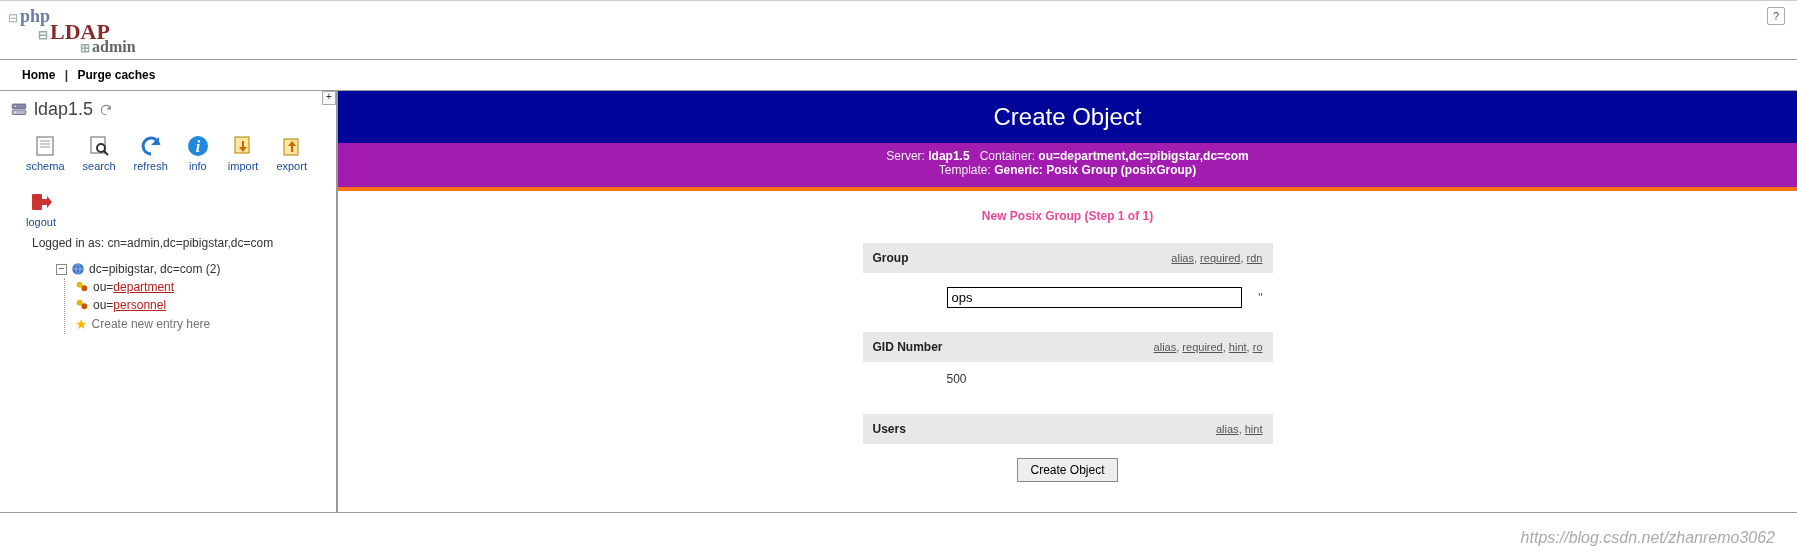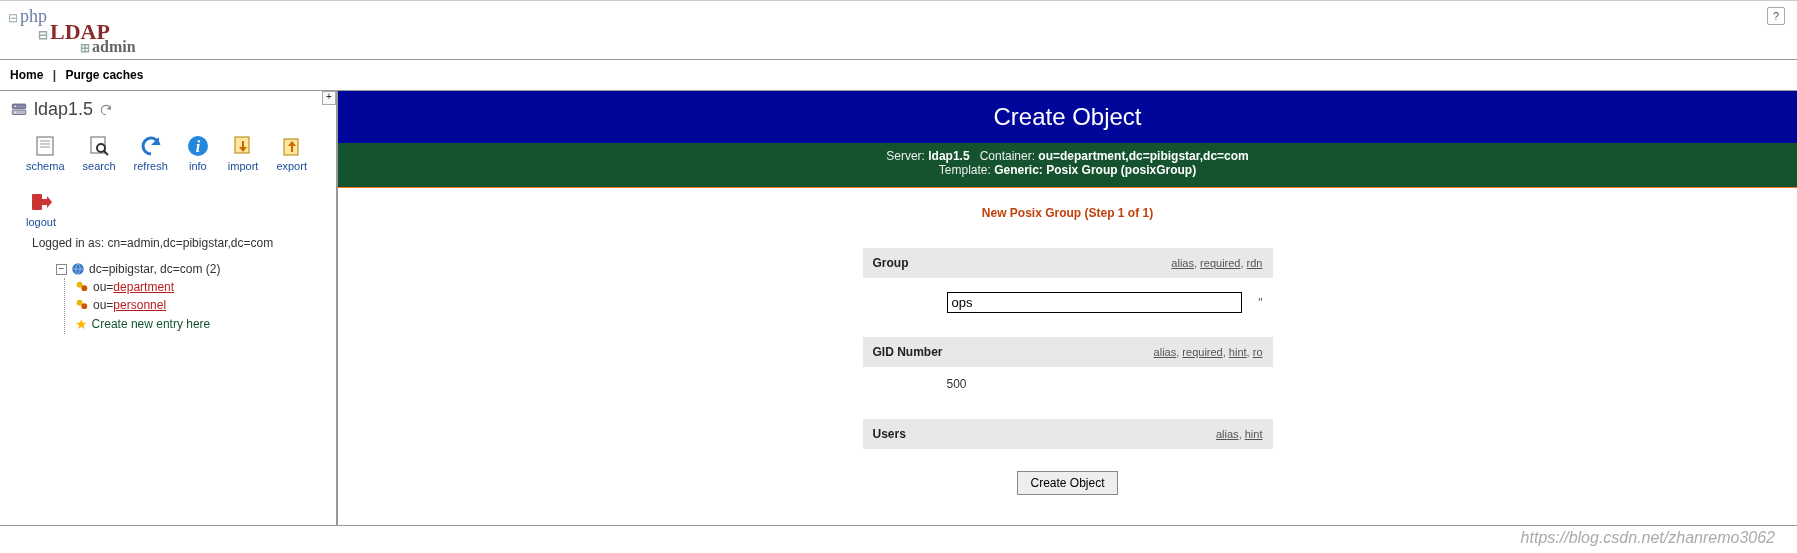--- a/index.html
+++ b/index.html
@@ -1,26 +1,26 @@
 <!DOCTYPE html>
 <html><head>
 <meta charset="utf-8">
 <style>
   html,body{margin:0;padding:0;font-family:Verdana,Arial,sans-serif;font-size:12px;color:#333;background:#fff}
   body{width:1797px}
   a{color:#b91c1c;text-decoration:underline;cursor:pointer}
   .top-border{border-top:1px solid #ccc}
   .logo-bar{display:flex;justify-content:space-between;align-items:flex-start;padding:6px 12px 4px 8px;border-bottom:1px solid #999}
   .logo{font-family:Georgia,serif;line-height:1}
-  .logo .php{color:#6b7ca8;font-weight:normal;font-size:18px}
+  .logo .php{color:#6b7ca8;font-weight:bold;font-size:18px}
   .logo .ldap{color:#8a2c2c;font-weight:bold;font-size:22px;margin-left:30px;display:block;margin-top:-4px}
   .logo .admin{color:#666;font-weight:bold;font-size:16px;margin-left:72px;display:block;margin-top:-4px}
   .logo .box{color:#9aa;font-size:12px;margin-right:2px}
   .help-icon{border:1px solid #aaa;border-radius:2px;width:16px;height:16px;display:flex;align-items:center;justify-content:center;color:#555;font-size:11px;cursor:pointer}
-  .nav-bar{padding:8px 10px;font-weight:bold;border-bottom:1px solid #999}
+  .nav-bar{padding:8px 22px;font-weight:bold;border-bottom:1px solid #999}
   .nav-bar a{color:#000;text-decoration:none}
   .nav-bar .sep{padding:0 6px;font-weight:bold}
   .main{display:flex;align-items:stretch;border-bottom:1px solid #999}
   .left{width:320px;border-right:2px solid #999;padding:8px 6px 30px 10px;position:relative}
   .expand-btn{position:absolute;top:0;right:0;border:1px solid #aaa;width:12px;height:12px;font-size:10px;line-height:10px;text-align:center;cursor:pointer;background:#f8f8f8}
   .server-line{display:flex;align-items:center;gap:6px;font-size:18px;color:#444;margin-bottom:8px}
   .server-icon{width:18px;height:18px;display:inline-block}
   .toolbar{display:flex;gap:18px;padding:6px 4px 4px 16px;flex-wrap:wrap}
   .tool{display:flex;flex-direction:column;align-items:center;gap:2px;cursor:pointer;color:#1a4b99;font-size:11px}
   .tool svg,.tool .ticon{width:24px;height:24px}
@@ -28,24 +28,24 @@
   .tree{padding-left:46px}
   .tree-row{display:flex;align-items:center;gap:4px;padding:2px 0;white-space:nowrap}
   .tree-indent{padding-left:24px}
   .plusminus{border:1px solid #888;width:9px;height:9px;font-size:10px;line-height:8px;text-align:center;background:#fff;cursor:pointer}
   .globe{width:14px;height:14px;display:inline-block}
   .node-icon{width:14px;height:14px;display:inline-block}
   .star{color:#ffb400;font-size:14px}
   .dotted{border-left:1px dotted #999;margin-left:8px;padding-left:10px}
   .right{flex:1;padding:0 0 30px 0}
   .title-bar{background:#000699;color:#fff;text-align:center;padding:12px 10px;font-size:24px;font-family:"Trebuchet MS",Arial,sans-serif}
-  .info-bar{background:#14532d;color:#eee;text-align:center;padding:6px 10px 10px;font-size:12px;border-bottom:1px solid #f97316}
+  .info-bar{background:#a21caf;color:#eee;text-align:center;padding:6px 10px 10px;font-size:12px;border-bottom:4px solid #f97316}
   .info-bar b{color:#fff}
-  .step-title{text-align:center;font-weight:bold;color:#c2410c;padding:18px 0 20px}
-  .form-area{width:410px;margin:8px auto}
+  .step-title{text-align:center;font-weight:bold;color:#ec4899;padding:18px 0 20px}
+  .form-area{width:410px;margin:0 auto}
   .field-header{background:#e8e8e8;padding:8px 10px;display:flex;justify-content:space-between;align-items:center;font-size:12px}
   .field-header .fname{font-weight:bold;color:#222}
   .field-header .tags{color:#666;font-size:11px}
   .field-header .tags a{color:#555}
   .field-body{padding:14px 10px 24px 84px;display:flex;align-items:center;gap:16px}
   .field-body.readonly{padding:10px 10px 28px 84px;color:#333}
   input[type=text].group-input{border:1px solid #000;padding:2px 4px;font-size:13px;width:300px}
   .quote-mark{font-size:12px;color:#555}
   .submit-row{text-align:center;padding-top:14px}
   button.create{background:#eee;border:1px solid #888;padding:4px 12px;font-size:12px;cursor:pointer}
@@ -166,21 +166,21 @@
         </div>
         <div class="tree-row tree-indent" style="padding-left:0">
           <svg class="node-icon" viewBox="0 0 24 24">
               <circle cx="8" cy="8" r="5" fill="#e6b800"></circle>
               <circle cx="16" cy="14" r="5" fill="#cc5500"></circle>
             </svg>
           <span>ou=<a>personnel</a></span>
         </div>
         <div class="tree-row tree-indent" style="padding-left:0">
           <span class="star">★</span>
-          <a style="color:#14532d;text-decoration:none">Create new entry here</a>
+          <a style="color:#737373;text-decoration:none">Create new entry here</a>
         </div>
       </div>
     </div>
   </div>
 
   <div class="right">
     <div class="title-bar">Create Object</div>
     <div class="info-bar">
       <span>Server:</span> <b>ldap1.5</b>&nbsp;&nbsp;
       <span>Container:</span> <b>ou=department,dc=pibigstar,dc=com</b><br>

